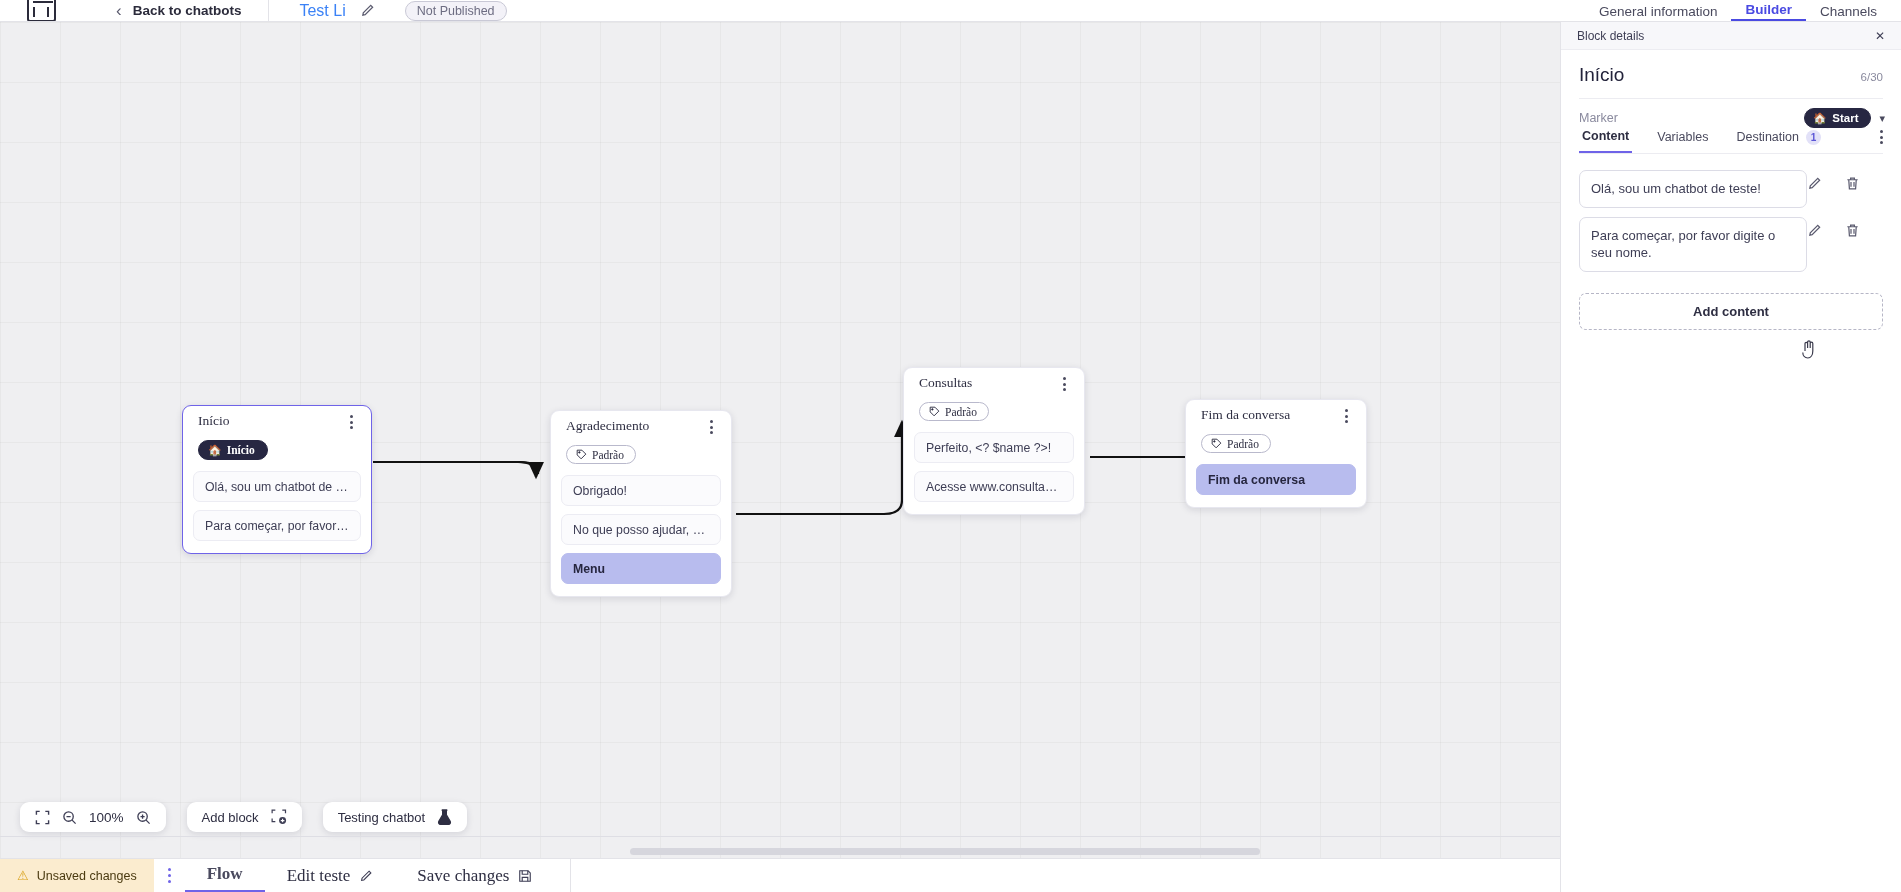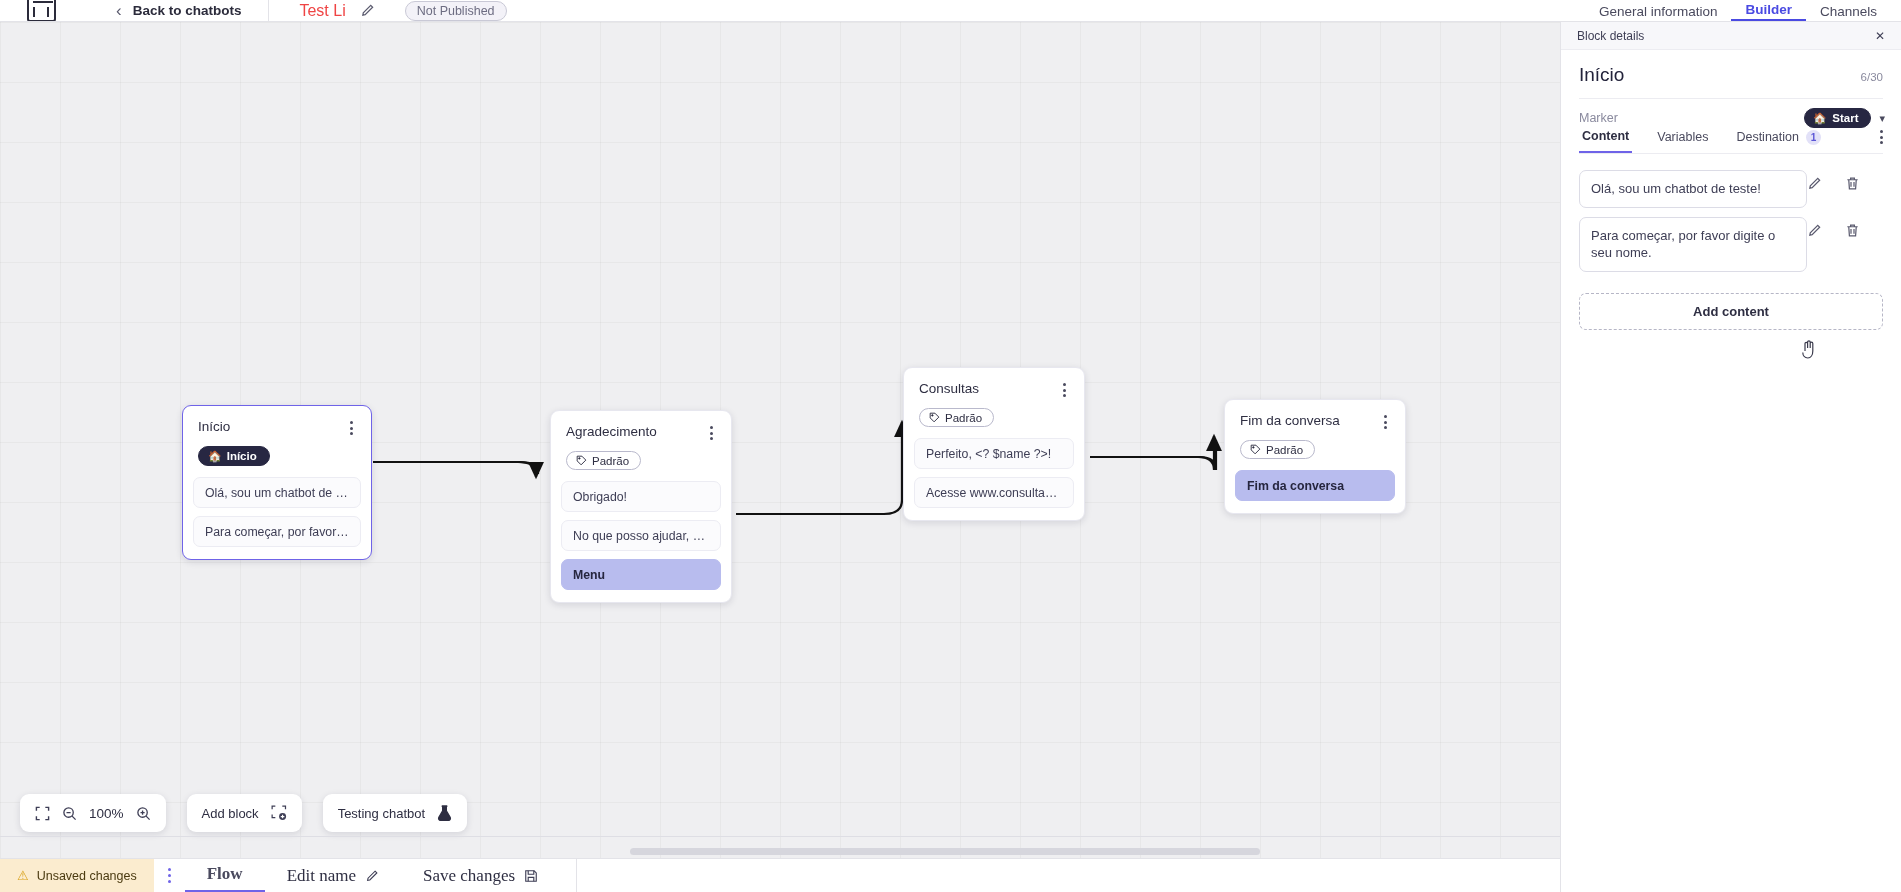--- a/index.html
+++ b/index.html
@@ -28,21 +28,21 @@
     border-left:2px solid #2b2b3b; border-right:2px solid #2b2b3b; width:12px;
   }
   .chev-left{
     margin-left:60px; color:#5a5a6e; font-size:17px; line-height:1;
   }
   .back-label{
     margin-left:11px; font-size:13.5px; font-weight:bold; color:#2b2b3b; white-space:nowrap;
   }
   .vdiv{ width:1px; height:40px; background:#e3e3e8; margin-left:27px; }
   .bot-title{
-    margin-left:30px; font-size:16px; color:#ef4444; white-space:nowrap;
+    margin-left:30px; font-size:16px; color:#3b82f6; white-space:nowrap;
   }
   .pencil-ico{ margin-left:14px; color:#5a5a6e; }
   .pub-pill{
     margin-left:30px; border:1px solid #c9c9d6; border-radius:11px;
     padding:2px 11px; font-size:12.5px; color:#6d6d82; background:#f3f2f8; white-space:nowrap;
   }
 
   .topnav{
     position:absolute; right:0; top:0; height:19px; display:flex; align-items:center;
     gap:0px; padding-right:10px;
@@ -77,21 +77,21 @@
     background:#d6d6dd; border-radius:4px;
   }
 
   
   .node{
     position:absolute; background:#fff; border-radius:9px;
     box-shadow:0 2px 7px rgba(30,30,60,.13);
     border:1px solid #e7e7ef;
   }
   .node.selected{ border:1.6px solid #6f63e8; }
-  .node-head{ padding:13px 15px 0 15px; }
+  .node-head{ padding:7px 15px 0 15px;font-family:Liberation Serif, serif; }
   .node-title{
     font-size:13.5px; color:#2e2e42; font-weight:500; display:flex;
     align-items:flex-start; justify-content:space-between;
   }
   .kebab{
     display:inline-flex; flex-direction:column; gap:2.6px; padding:2px 3px; cursor:pointer;
   }
   .kebab i{ width:3px; height:3px; border-radius:50%; background:#4a4a5e; display:block; }
 
   .tag{
@@ -110,21 +110,21 @@
     background:#fbfbfd; border:1px solid #ececf3; border-radius:7px;
     padding:7.5px 11px; font-size:12.3px; color:#3e3e55;
     white-space:nowrap; overflow:hidden; text-overflow:ellipsis;
   }
   .chip.menu{ background:#b8bcee; border-color:#b8bcee; color:#26263f; font-weight:bold; }
 
   
   .fbar{ position:absolute; left:20px; bottom:26px; display:flex; gap:21px; }
   .fbar .grp{
     background:#fff; border-radius:9px; box-shadow:0 2px 7px rgba(30,30,60,.13);
-    height:38px; display:flex; align-items:center; padding:0 15px; gap:12px;
+    height:30px; display:flex; align-items:center; padding:0 15px; gap:12px;
     font-size:13px; color:#2e2e42; white-space:nowrap;
   }
   .fbar .ico{ color:#3e3e55; display:inline-flex; align-items:center; }
   .zoomval{ font-weight:500; font-size:13.5px; }
 
   
   .statusbar{
     position:absolute; left:0; bottom:0; width:1901px; height:34px;
     background:#fff; border-top:1px solid #e3e3e8; display:flex; align-items:center;
   }
@@ -317,21 +317,21 @@
           </span>
           <span>Padrão</span>
         </span>
       </div>
       <div class="node-body">
         <div class="chip">Perfeito, &lt;? $name ?&gt;!</div>
         <div class="chip">Acesse www.consultas.com par...</div>
       </div>
     </div>
 
-    <div class="node" style="left:1224px; top:377px; width:182px;">
+    <div class="node" style="left:1185px; top:377px; width:182px;">
       <div class="node-head">
         <div class="node-title">
           <span>Fim da conversa</span>
           <span class="kebab">
               <i></i>
               <i></i>
               <i></i>
             </span>
         </div>
         <span class="tag">
@@ -405,21 +405,21 @@
     </div>
     <span class="sb-kebab">
         <i></i>
         <i></i>
         <i></i>
       </span>
     <div class="sb-item active">
       <span>Flow</span>
     </div>
     <div class="sb-item">
-      <span>Edit name</span>
+      <span>Edit teste</span>
       <span>
         <svg width="14" height="14" viewBox="0 0 16 16" fill="none" stroke="#3e3e55" stroke-width="1.3">
           <path d="M11.5 2.5l2 2L5.5 12.5 3 13l.5-2.5z"></path>
         </svg>
       </span>
     </div>
     <div class="sb-item">
       <span>Save changes</span>
       <span>
         <svg width="14" height="14" viewBox="0 0 16 16" fill="none" stroke="#3e3e55" stroke-width="1.3">

